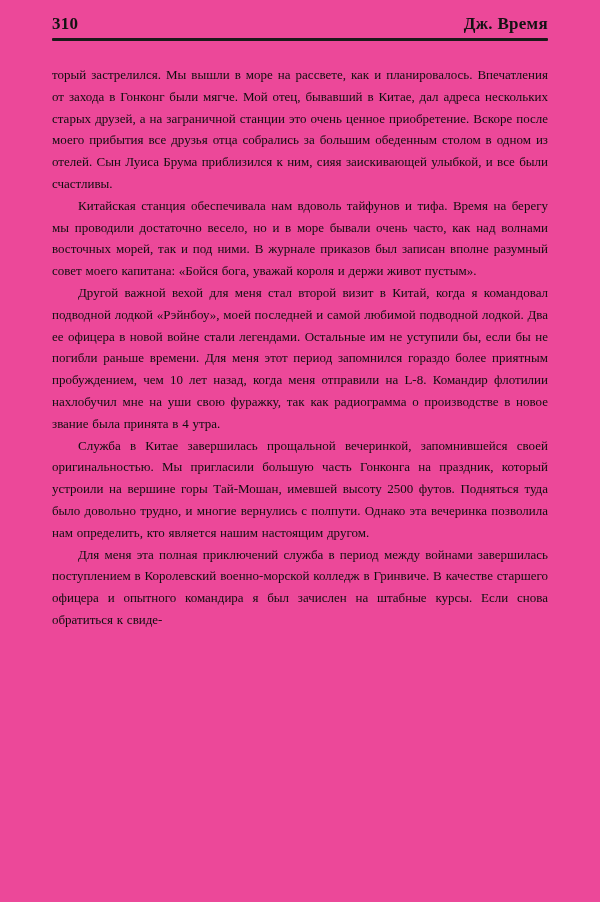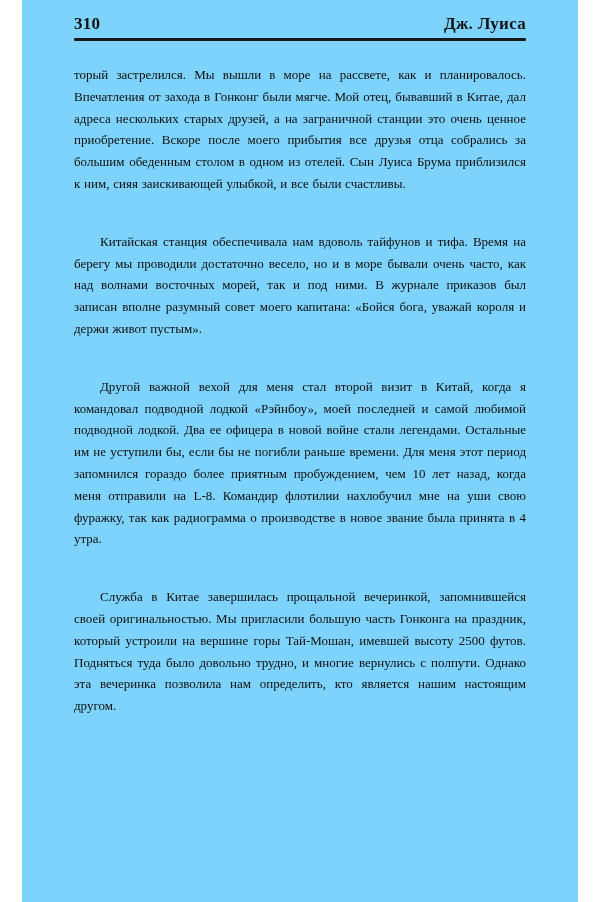--- a/index.html
+++ b/index.html
@@ -2,24 +2,24 @@
 <html lang="ru"><head>
 <meta charset="utf-8">
 <style>
   html, body {
     margin: 0;
     padding: 0;
     background: #ffffff;
   }
   .page {
     position: relative;
-    width: 556px;
+    width: 600px;
     height: 902px;
     margin: 0 auto;
-    background: #7dd3fc;
+    background: #ec4899;
     overflow: hidden;
     box-sizing: border-box;
     padding: 14px 52px 0 52px;
     font-family: "Liberation Serif", "DejaVu Serif", serif;
     color: #0e0e0e;
   }
   .header {
     display: flex;
     justify-content: space-between;
     align-items: flex-end;
@@ -41,33 +41,33 @@
     font-size: 13px;
     line-height: 21.8px;
     text-align: justify;
     word-spacing: 0.5px;
   }
   .para {
     margin: 0;
   }
   .para.indent {
     text-indent: 26px;
-    margin-top: 36px;
   }
 </style>
 </head>
 <body>
 
 <div class="page">
   <div class="header">
     <span class="page-number">310</span>
-    <span class="running-title">Дж. Луиса</span>
+    <span class="running-title">Дж. Время</span>
   </div>
   <div class="header-rule"></div>
 
   <div class="text-body" id="text-body">
 
   <p class="para">торый застрелился. Мы вышли в море на рассвете, как и планировалось. Впечатления от захода в Гонконг были мягче. Мой отец, бывавший в Китае, дал адреса нескольких старых друзей, а на заграничной станции это очень ценное приобретение. Вскоре после моего прибытия все друзья отца собрались за большим обеденным столом в одном из отелей. Сын Луиса Брума приблизился к ним, сияя заискивающей улыбкой, и все были счастливы.</p>
       <p class="para indent">Китайская станция обеспечивала нам вдоволь тайфунов и тифа. Время на берегу мы проводили достаточно весело, но и в море бывали очень часто, как над волнами восточных морей, так и под ними. В журнале приказов был записан вполне разумный совет моего капитана: «Бойся бога, уважай короля и держи живот пустым».</p>
       <p class="para indent">Другой важной вехой для меня стал второй визит в Китай, когда я командовал подводной лодкой «Рэйнбоу», моей последней и самой любимой подводной лодкой. Два ее офицера в новой войне стали легендами. Остальные им не уступили бы, если бы не погибли раньше времени. Для меня этот период запомнился гораздо более приятным пробуждением, чем 10 лет назад, когда меня отправили на L-8. Командир флотилии нахлобучил мне на уши свою фуражку, так как радиограмма о производстве в новое звание была принята в 4 утра.</p>
       <p class="para indent">Служба в Китае завершилась прощальной вечеринкой, запомнившейся своей оригинальностью. Мы пригласили большую часть Гонконга на праздник, который устроили на вершине горы Тай-Мошан, имевшей высоту 2500 футов. Подняться туда было довольно трудно, и многие вернулись с полпути. Однако эта вечеринка позволила нам определить, кто является нашим настоящим другом.</p>
+      <p class="para indent">Для меня эта полная приключений служба в период между войнами завершилась поступлением в Королевский военно-морской колледж в Гринвиче. В качестве старшего офицера и опытного командира я был зачислен на штабные курсы. Если снова обратиться к свиде-</p>
     </div>
 </div>
 
 </body></html>

